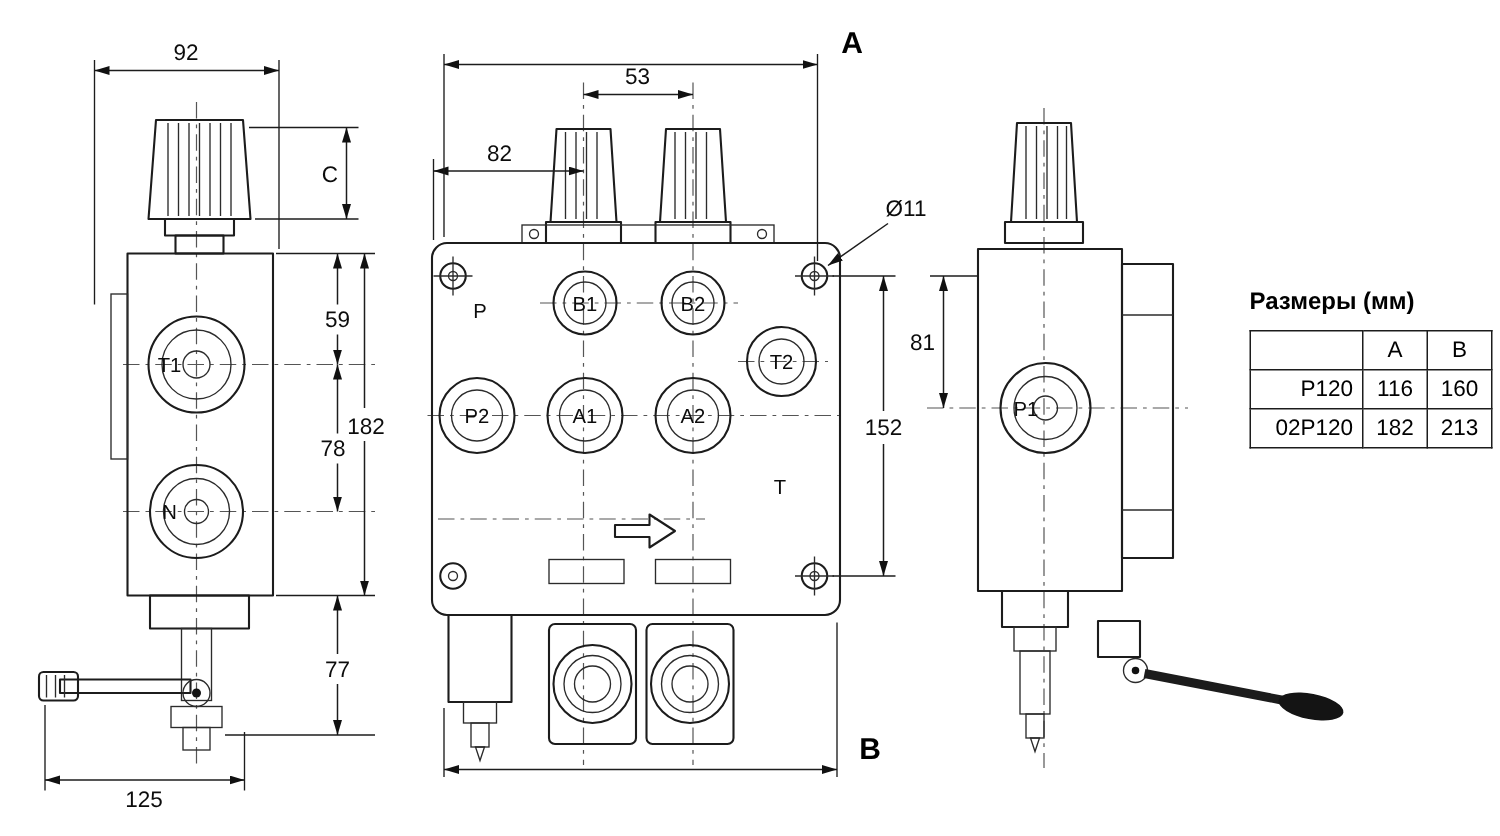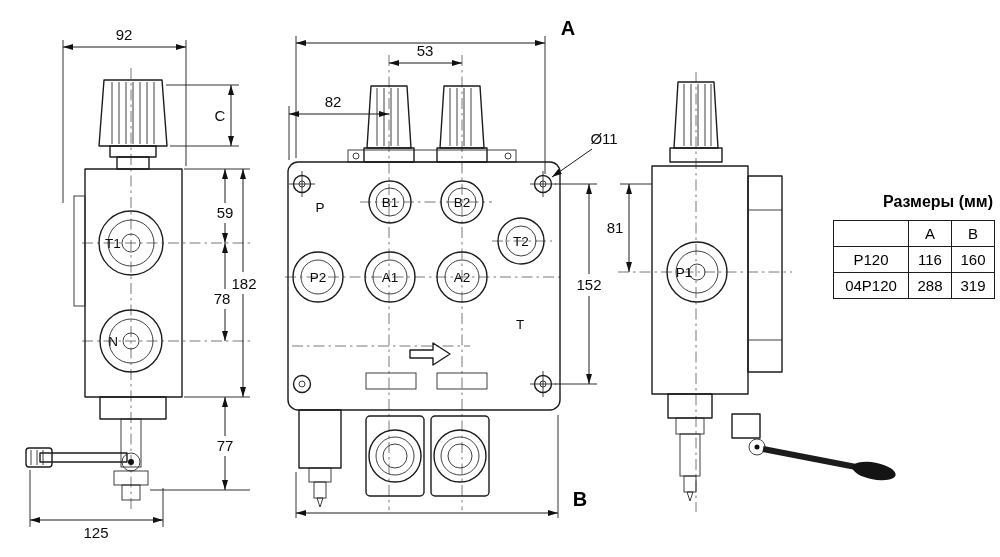--- a/index.html
+++ b/index.html
@@ -7,24 +7,24 @@
   svg{position:absolute;left:0;top:0}
   .ln{stroke:#1c1c1c;stroke-width:1.4;fill:none;stroke-linejoin:round}
   .thin{stroke:#2b2b2b;stroke-width:.9;fill:none}
   .dim{stroke:#1c1c1c;stroke-width:1;fill:none}
   .ext{stroke:#1c1c1c;stroke-width:.9;fill:none}
   .cl{stroke:#555;stroke-width:.8;fill:none;stroke-dasharray:11 4 2.5 4}
   .dimtxt{font:15px "Liberation Sans",sans-serif;fill:#0c0c0c;text-anchor:middle}
   .porttxt{font:13.5px "Liberation Sans",sans-serif;fill:#0c0c0c;text-anchor:middle}
   .bigtxt{font:700 20px "Liberation Sans",sans-serif;fill:#000;text-anchor:middle}
   .dims-panel{position:absolute;left:833px;top:193px;width:160px}
-  .dims-title{font:700 16px "Liberation Sans",sans-serif;text-align:right;margin-bottom:9px;color:#000}
+  .dims-title{font:700 16px "Liberation Sans",sans-serif;text-align:left;margin-bottom:9px;color:#000}
   .dims-panel table{border-collapse:collapse;margin:0 auto}
   .dims-panel th,.dims-panel td{border:1.6px solid #1c1c1c;font:15px "Liberation Sans",sans-serif;color:#000;padding:2px 6px;text-align:center;min-width:30px;height:21px;font-weight:400}
-  .dims-panel th:first-child,.dims-panel td:first-child{min-width:62px;text-align:center}
+  .dims-panel th:first-child,.dims-panel td:first-child{min-width:62px;text-align:right}
 </style>
 </head>
 <body>
 
 <div class="stage">
 
 <svg width="1000" height="557" viewBox="0 0 1000 557">
   <defs>
     <marker id="arr" markerWidth="11" markerHeight="8" refX="10" refY="3" orient="auto-start-reverse" markerUnits="userSpaceOnUse">
       <path d="M0,0 L10,3 L0,6 Z" fill="#111"></path>
@@ -301,21 +301,21 @@
         <th>B</th>
       </tr>
     </thead>
     <tbody>
       <tr>
         <td>P120</td>
         <td>116</td>
         <td>160</td>
       </tr>
       <tr>
-        <td>04P120</td>
-        <td>288</td>
-        <td>319</td>
+        <td>02P120</td>
+        <td>182</td>
+        <td>213</td>
       </tr>
     </tbody>
   </table>
 </div>
 
 </div>
 
 </body></html>

